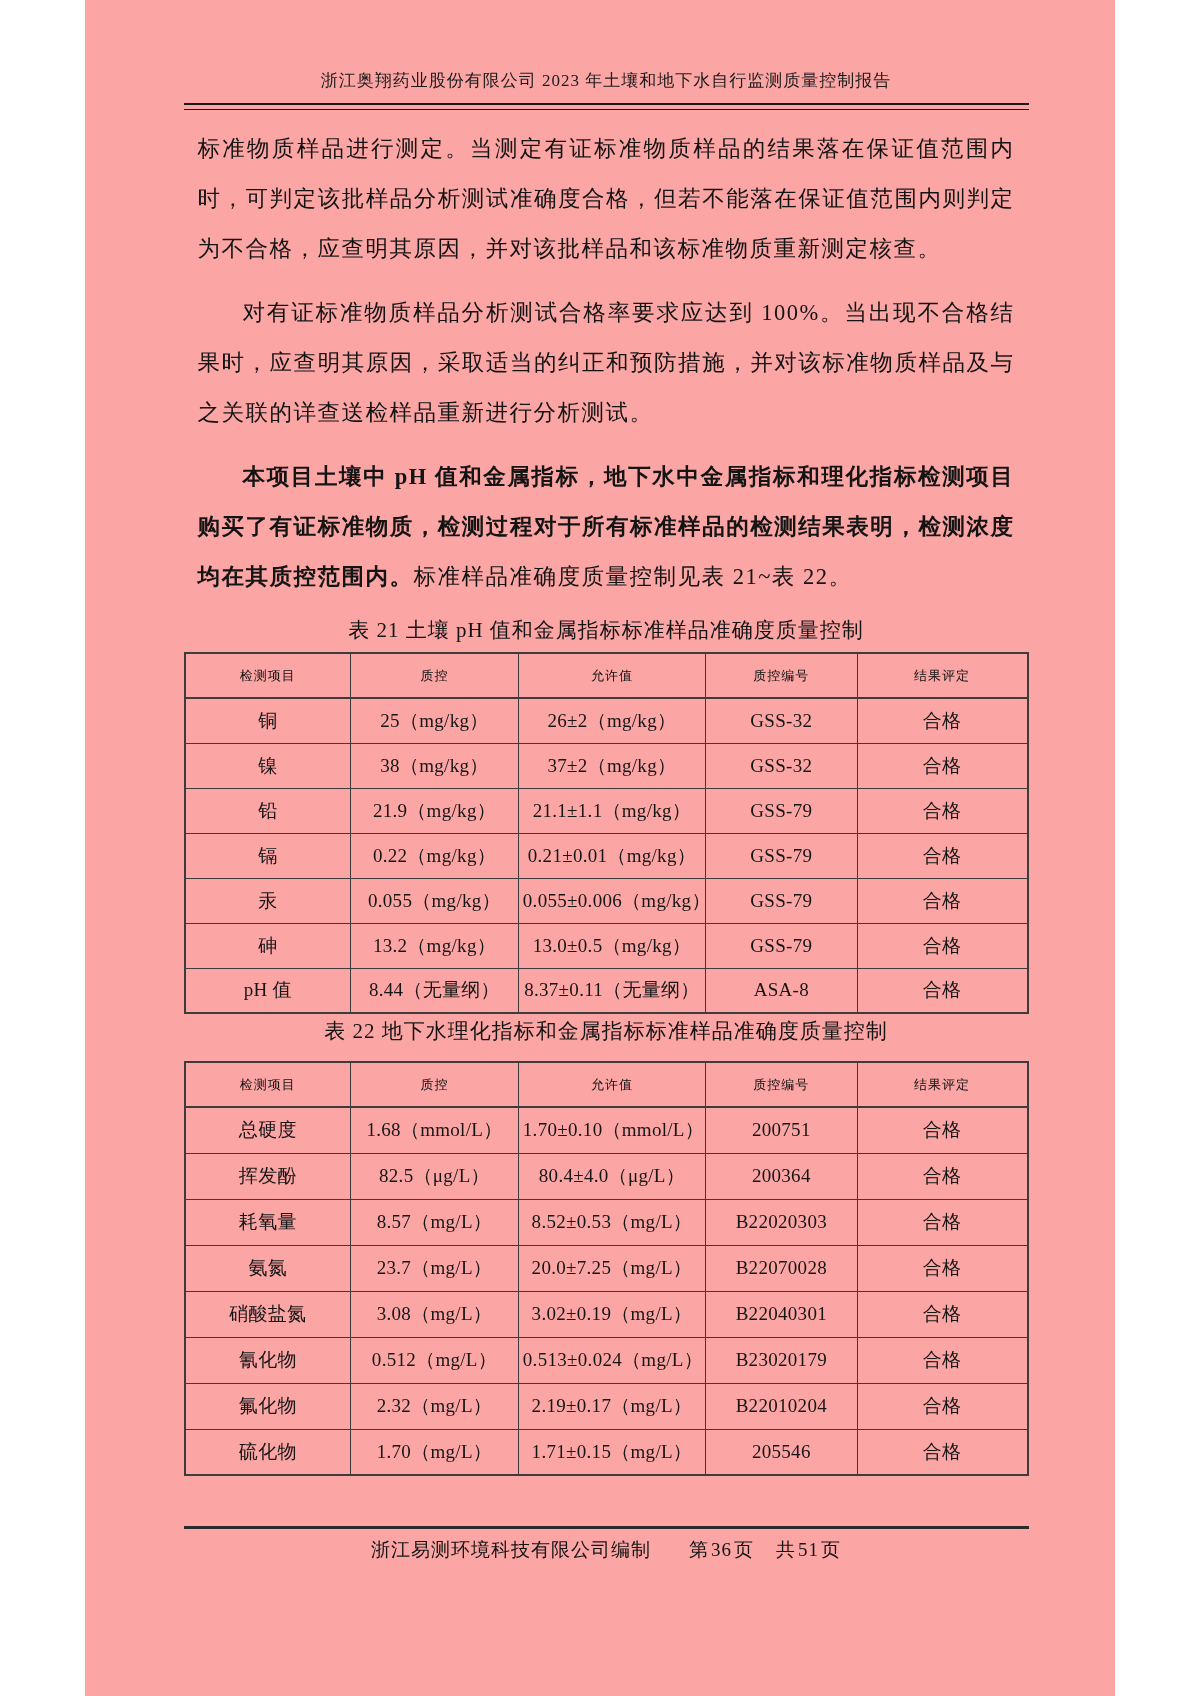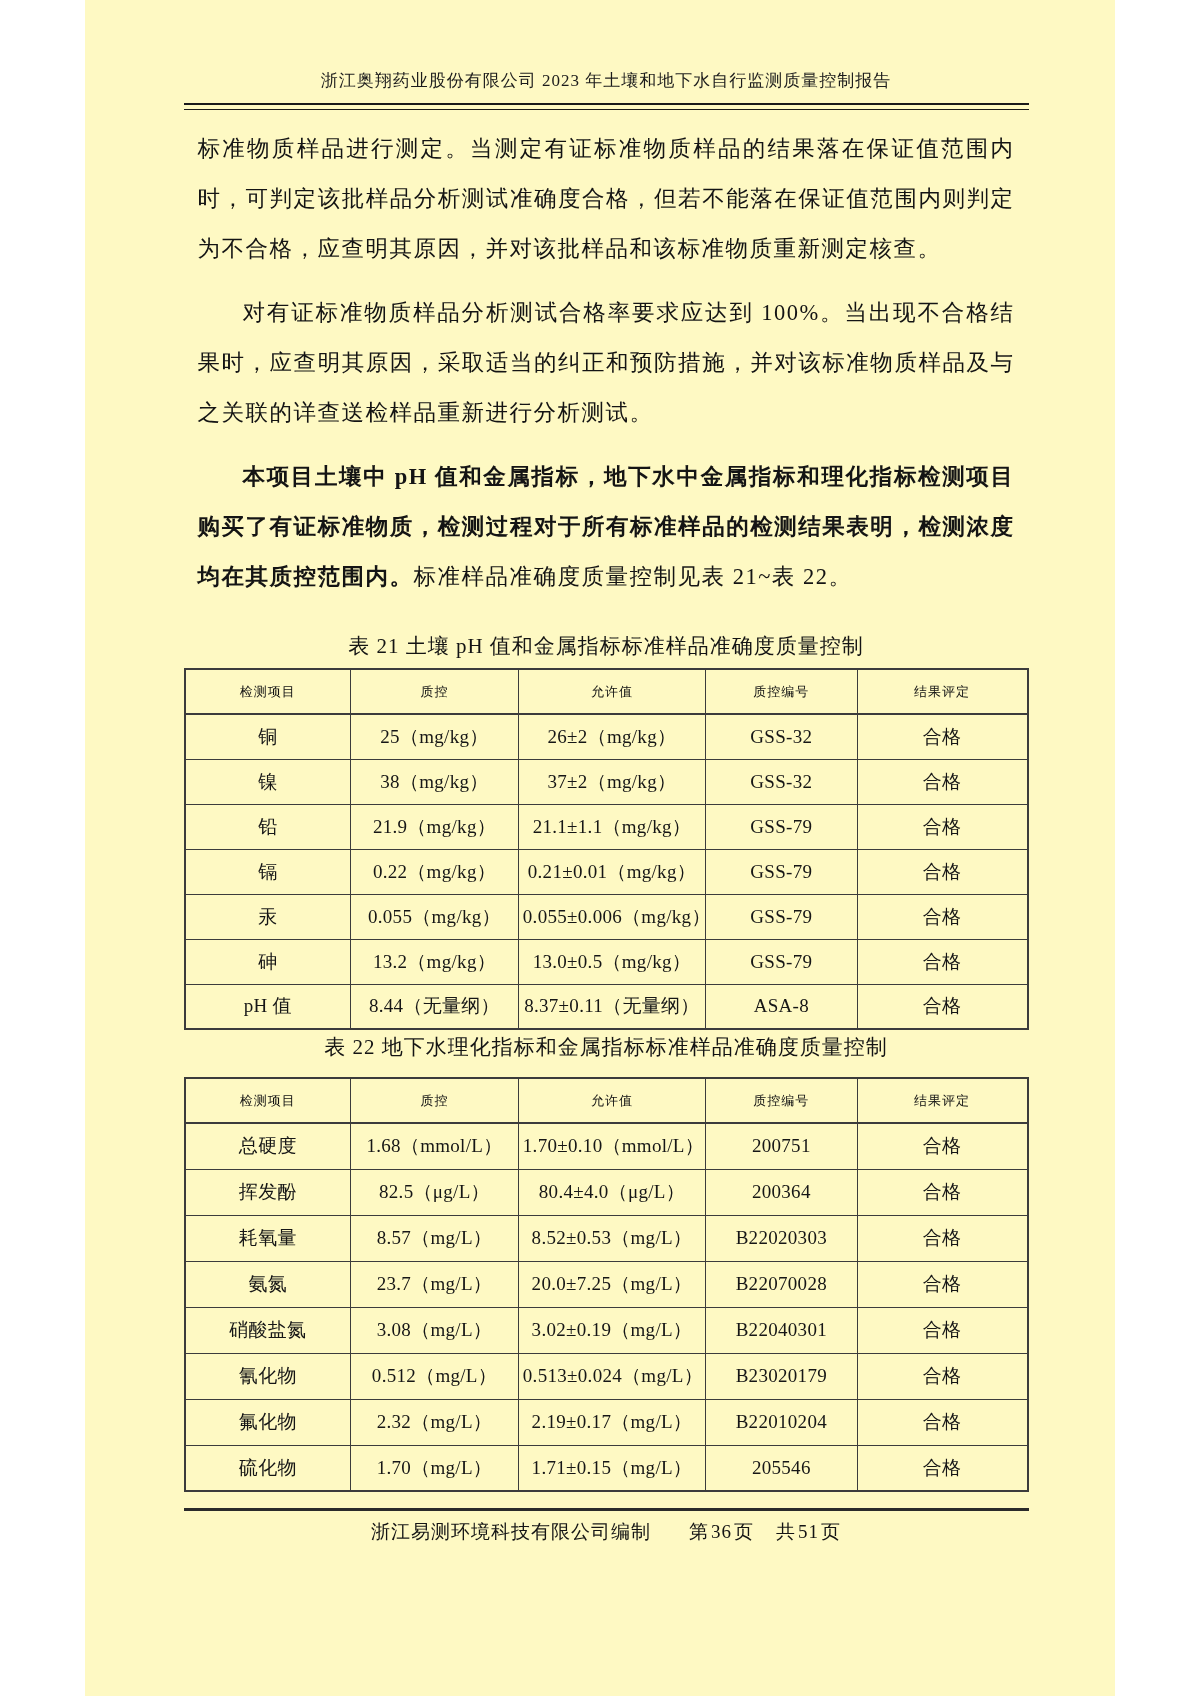--- a/index.html
+++ b/index.html
@@ -5,21 +5,21 @@
   html, body {
     margin: 0;
     padding: 0;
     background: #ffffff;
   }
   .page {
     position: relative;
     width: 1030px;
     height: 1696px;
     margin: 0 auto;
-    background: #fef9c3;
+    background: #fca5a5;
     box-sizing: border-box;
     padding: 68px 86px 0 99px;
     overflow: hidden;
     color: #161616;
     font-family: "Liberation Serif", "DejaVu Serif", serif;
   }
   
   .header-text {
     text-align: center;
     font-size: 17px;
@@ -41,21 +41,21 @@
     line-height: 50px;
     letter-spacing: 1.5px;
     text-align: justify;
     text-indent: 2em;
     color: #141414;
   }
   .body-p.no-indent { text-indent: 0; }
   .body-p .seg-bold { font-weight: 700; }
   
   .table-caption {
-    margin-top: 30px;
+    margin-top: 14px;
     margin-bottom: 8px;
     text-align: center;
     font-size: 21px;
     letter-spacing: 1px;
     color: #141414;
   }
   .table-caption.second {
     margin-top: 3px;
     margin-bottom: 16px;
   }
@@ -91,21 +91,21 @@
     color: #161616;
   }
   table.t21 td { height: 45px; }
   table.t22 td { height: 46px; }
   col.c1 { width: 19.7%; }
   col.c2 { width: 19.9%; }
   col.c3 { width: 22.2%; }
   col.c4 { width: 18.0%; }
   col.c5 { width: 20.2%; }
   
-  .page-footer { margin-top: 16px; }
+  .page-footer { margin-top: 50px; }
   .footer-rule {
     height: 0;
     border-top: 3px solid #2b2b2b;
   }
   .footer-text {
     margin-top: 8px;
     display: flex;
     justify-content: center;
     align-items: baseline;
     gap: 0;

